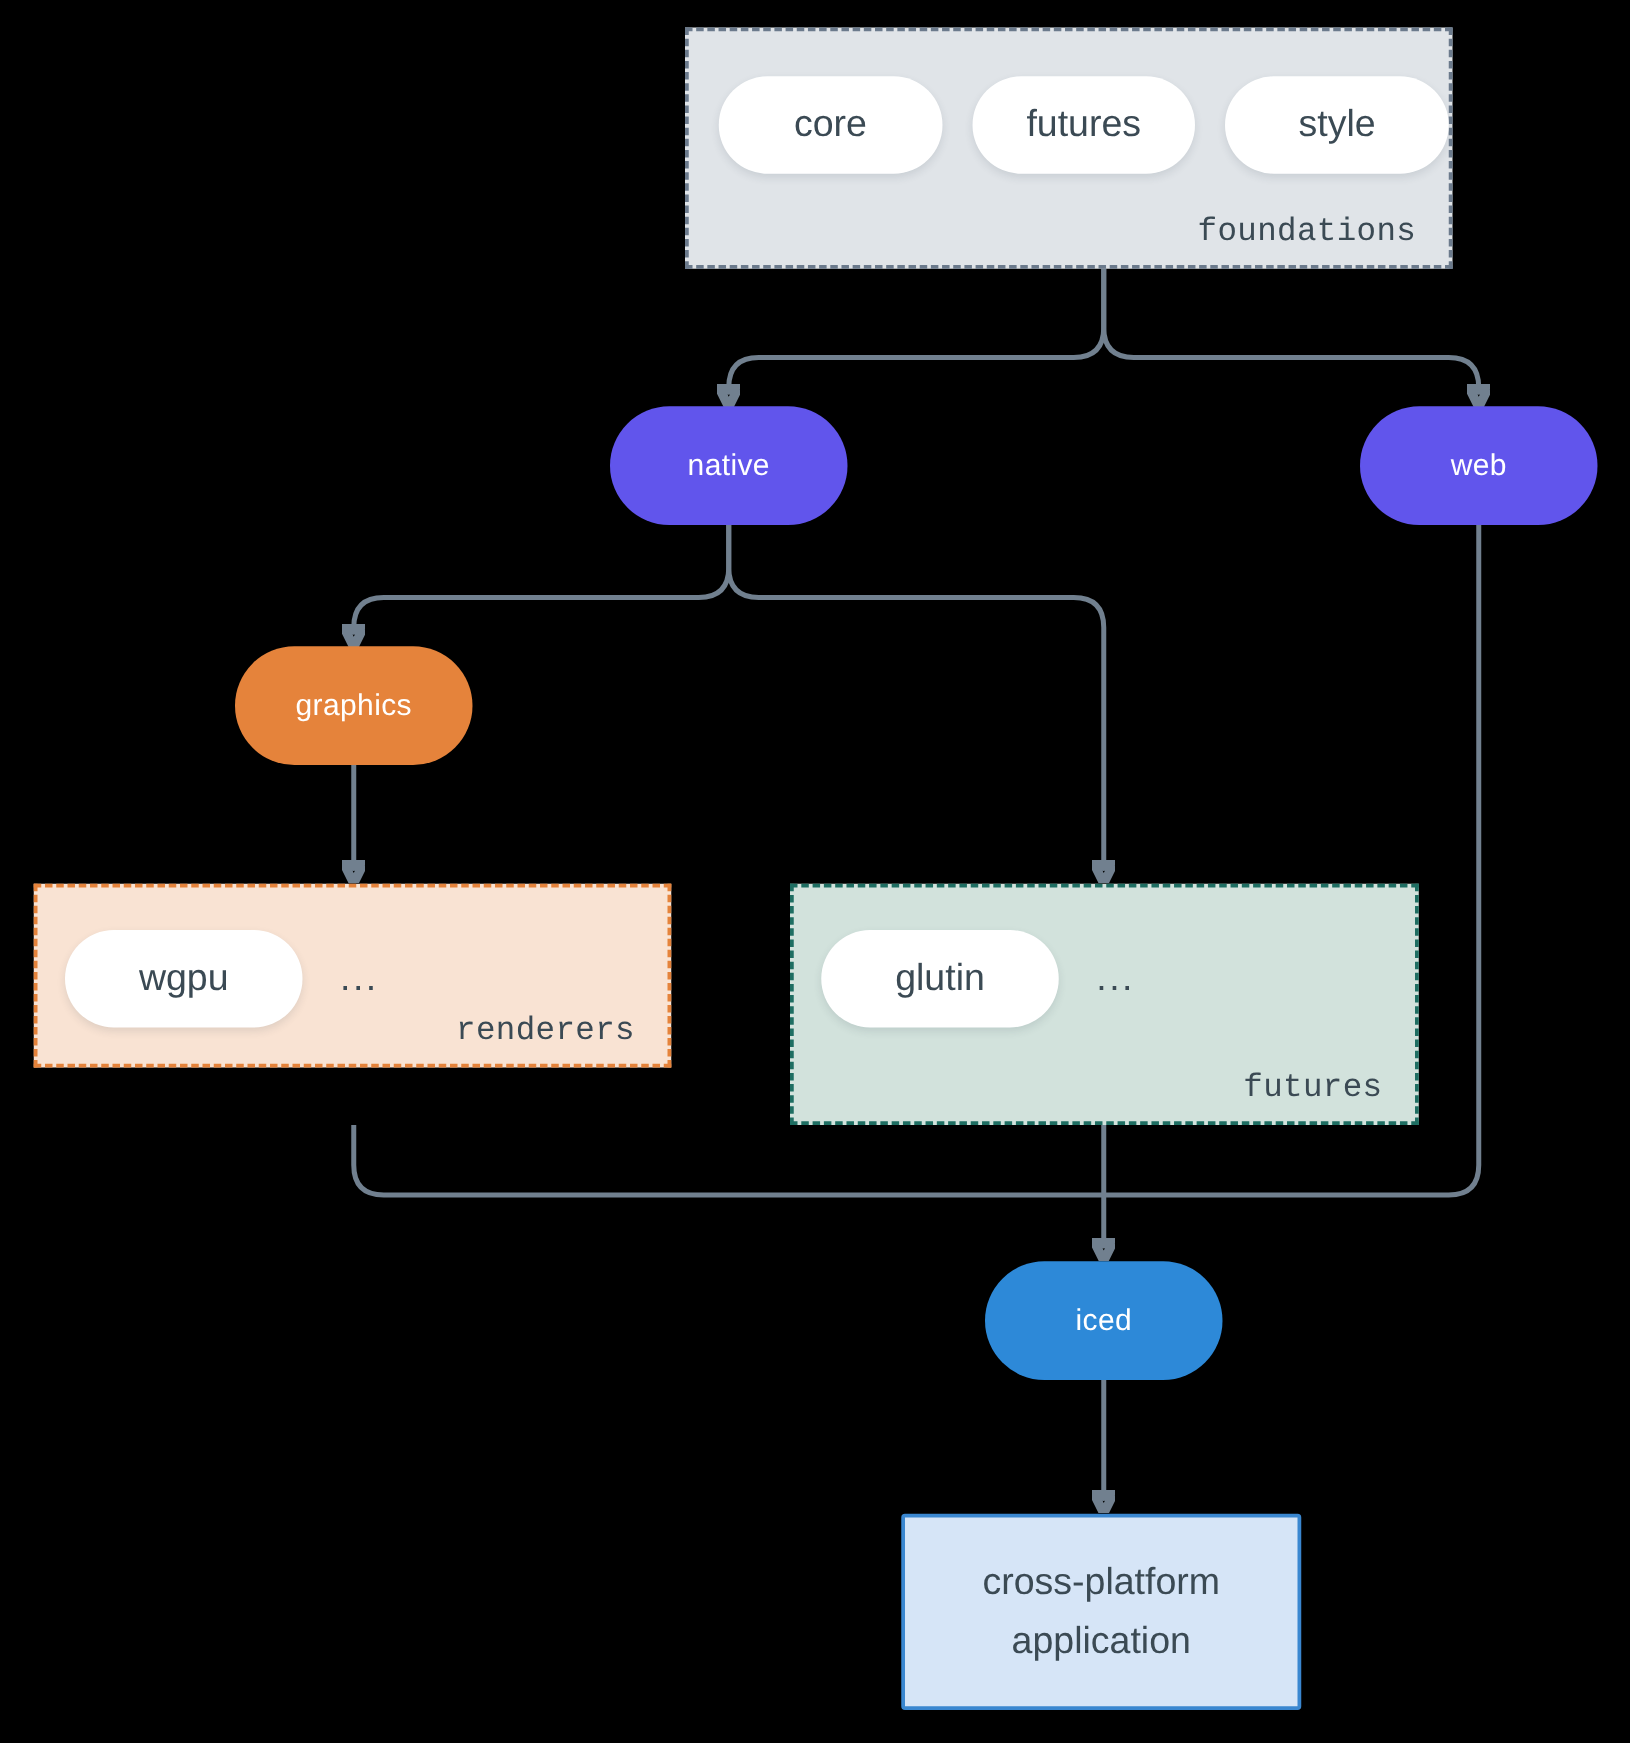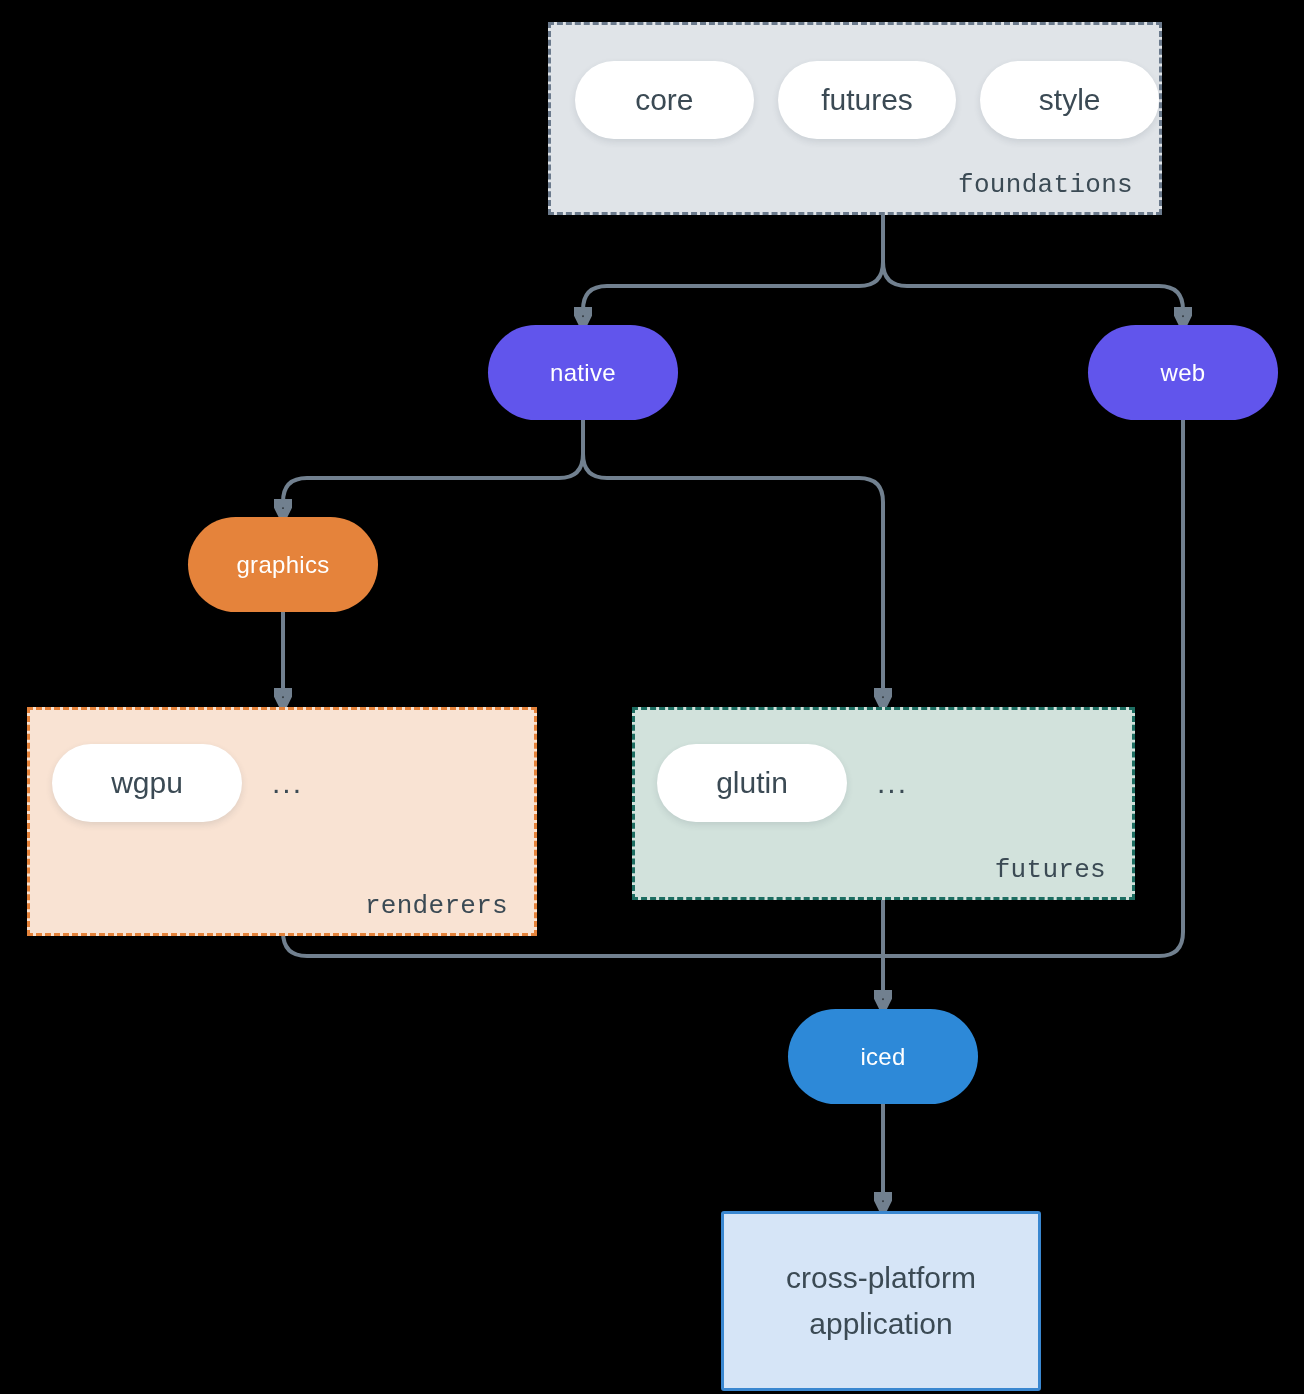--- a/index.html
+++ b/index.html
@@ -24,33 +24,33 @@
   .node{
     position:absolute;box-sizing:border-box;width:190px;height:95px;border-radius:48px;
     display:flex;align-items:center;justify-content:center;font-size:24px;color:#fff;
     letter-spacing:.3px;
   }
   .node-purple{background:#6155ec;}
   .node-orange{background:#e5833b;}
   .node-blue{background:#2d89d8;}
 
   .box-foundations{left:548px;top:22px;width:614px;height:193px;background:#e0e4e8;border:3px dashed #6b7a8c;}
-  .box-renderers{left:27px;top:707px;width:510px;height:229px;background:#f9e3d3;border:3px dashed #e5833b;}
+  .box-renderers{left:27px;top:707px;width:510px;height:147px;background:#f9e3d3;border:3px dashed #e5833b;}
   .box-renderers .pill-white{width:190px;}
   .box-shells{left:632px;top:707px;width:503px;height:193px;background:#d2e2dc;border:3px dashed #1e6e62;}
   .box-shells .pill-white{width:190px;}
   .box-renderers .pillrow,.box-shells .pillrow{padding-top:34px;padding-left:22px;gap:24px;}
 
   .node-native{left:488px;top:325px;}
   .node-web{left:1088px;top:325px;text-align:center;}
   .node-graphics{left:188px;top:517px;}
   .node-iced{left:788px;top:1009px;}
 
   .box-application{
-    position:absolute;left:721px;top:1211px;width:320px;height:180px;box-sizing:border-box;
+    position:absolute;left:721px;top:1211px;width:320px;height:157px;box-sizing:border-box;
     background:#d6e5f7;border:3px solid #3a87d0;border-radius:3px;
     display:flex;flex-direction:column;align-items:center;justify-content:center;
     font-size:30px;line-height:1.55;color:#3b4a54;
   }
 </style>
 </head>
 <body>
 
 <div class="stage">
 

